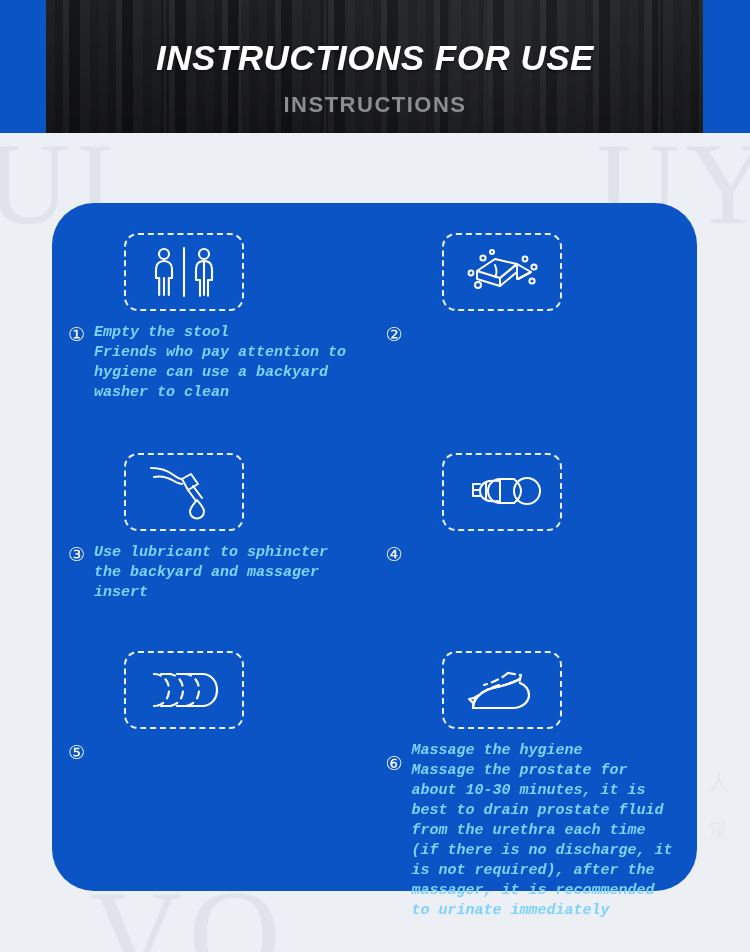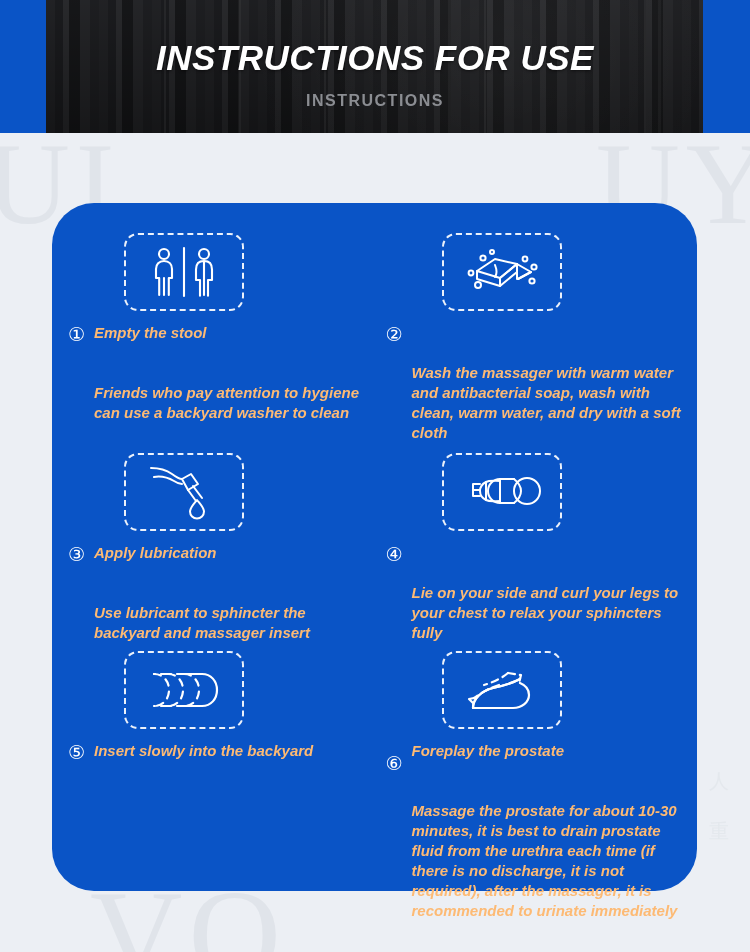--- a/index.html
+++ b/index.html
@@ -102,21 +102,21 @@
     text-shadow: 0 1px 3px rgba(0,0,0,.5);
   }
   .header-subtitle {
     position: absolute;
     left: 0;
     right: 0;
     top: 92px;
     text-align: center;
     font-family: "Liberation Sans", "DejaVu Sans", sans-serif;
     font-weight: 600;
-    font-size: 16px;
+    font-size: 22px;
     letter-spacing: 1.5px;
     color: #8b8d92;
     z-index: 3;
   }
 
   
   .panel {
     position: absolute;
     left: 52px;
     top: 203px;
@@ -164,29 +164,29 @@
     width: 26px;
     font-family: "DejaVu Sans", sans-serif;
     font-size: 19px;
     line-height: 21px;
     color: #ffffff;
     text-align: left;
     padding-top: 1px;
   }
   .step-text {
     flex: 1 1 auto;
-    font-family: Liberation Sans, sans-serif;
+    font-family: Liberation Mono, monospace;
     font-style: italic;
     font-weight: 700;
     font-size: 15px;
     line-height: 20px;
-    color: #fdba74;
+    color: #7dd3fc;
   }
   .step-title { display: block; }
-  .step-body  { display: block; margin-top: 40px; }
+  .step-body  { display: block; }
 
   
   .cell.item6 .step-num { padding-top: 12px; }
 </style>
 </head>
 <body>
 
 <div class="watermark-layer">
   <div class="wm wm-a">UI</div>
   <div class="wm wm-b">UY</div>
@@ -241,42 +241,40 @@
             <circle cx="17" cy="40" r="3"></circle>
             <circle cx="64" cy="14" r="2.4"></circle>
             <circle cx="73" cy="22" r="2.6"></circle>
             <circle cx="71" cy="36" r="2.6"></circle>
           </svg>
         </span>
       </div>
       <div class="step">
         <div class="step-num">②</div>
         <div class="step-text">
-          <span class="step-body">Wash the massager with warm water and antibacterial soap, wash with clean, warm water, and dry with a soft cloth</span>
         </div>
       </div>
     </div>
 
     <div class="cell row2 item3">
       <div class="icon-box">
         <span>
           <svg width="78" height="56" viewBox="0 0 78 56" fill="none" stroke="#fff" stroke-width="2" stroke-linecap="round" stroke-linejoin="round">
             <path d="M6 4c6 0 14 1 21 6 4 3 7 5 10 5"></path>
             <path d="M9 13c6-1 13 0 20 4 3 2 6 3 8 3"></path>
             <path d="M37 15l9-5 7 10-10 6z"></path>
             <path d="M43 26l8 11"></path>
             <path d="M48 22l9 12"></path>
             <path d="M52 36c-4 5-7 8-7 11.5a7 7 0 1 0 14 0c0-3.5-3-6.5-7-11.5z"></path>
           </svg>
         </span>
       </div>
       <div class="step">
         <div class="step-num">③</div>
         <div class="step-text">
-          <span class="step-title">Apply lubrication</span>
           <span class="step-body">Use lubricant to sphincter the backyard and massager insert</span>
         </div>
       </div>
     </div>
 
     <div class="cell row2 item4">
       <div class="icon-box">
         <span>
           <svg width="86" height="44" viewBox="0 0 86 44" fill="none" stroke="#fff" stroke-width="2" stroke-linecap="round" stroke-linejoin="round">
             <circle cx="68" cy="21" r="13"></circle>
@@ -286,21 +284,20 @@
             <path d="M27 12v18"></path>
             <path d="M21 14h-7v12h7"></path>
             <path d="M14 20h7"></path>
             <path d="M55 9c5 4 7 8 7 12s-2 8-7 12"></path>
           </svg>
         </span>
       </div>
       <div class="step">
         <div class="step-num">④</div>
         <div class="step-text">
-          <span class="step-body">Lie on your side and curl your legs to your chest to relax your sphincters fully</span>
         </div>
       </div>
     </div>
 
     <div class="cell row3 item5">
       <div class="icon-box">
         <span>
           <svg width="88" height="44" viewBox="0 0 88 44" fill="none" stroke="#fff" stroke-width="2.2" stroke-linecap="round" stroke-linejoin="round">
             <path d="M62 6c9 0 15 7 15 16s-6 16-15 16"></path>
             <path d="M62 6H44" stroke-dasharray="0 0"></path>
@@ -311,21 +308,20 @@
             <path d="M28 6c9 0 15 7 15 16s-6 16-15 16" stroke-dasharray="7 6"></path>
             <path d="M28 6H14" stroke-dasharray="7 6"></path>
             <path d="M28 38H14" stroke-dasharray="7 6"></path>
             <path d="M14 6c9 0 15 7 15 16s-6 16-15 16" stroke-dasharray="7 6"></path>
           </svg>
         </span>
       </div>
       <div class="step">
         <div class="step-num">⑤</div>
         <div class="step-text">
-          <span class="step-title">Insert slowly into the backyard</span>
         </div>
       </div>
     </div>
 
     <div class="cell row3 item6">
       <div class="icon-box">
         <span>
           <svg width="86" height="48" viewBox="0 0 86 48" fill="none" stroke="#fff" stroke-width="2.2" stroke-linecap="round" stroke-linejoin="round">
             <path d="M14 42h40c9 0 16-6 16-13 0-6-4-10-9-12"></path>
             <path d="M14 42c0-9 8-17 20-20 9-2 18-4 27-9"></path>
@@ -333,20 +329,20 @@
             <path d="M40 19c-10 3-18 8-25 13" stroke-dasharray="7 5"></path>
             <path d="M49 7c-6 5-14 9-24 12" stroke-dasharray="7 5"></path>
             <path d="M49 7l13 2-2 8" stroke-dasharray="7 5"></path>
             <path d="M15 32l-5 1 4 4"></path>
           </svg>
         </span>
       </div>
       <div class="step">
         <div class="step-num">⑥</div>
         <div class="step-text">
-          <span class="step-title">Foreplay the prostate</span>
+          <span class="step-title">Massage the hygiene</span>
           <span class="step-body">Massage the prostate for about 10-30 minutes, it is best to drain prostate fluid from the urethra each time (if there is no discharge, it is not required), after the massager, it is recommended to urinate immediately</span>
         </div>
       </div>
     </div>
 
   </div>
 </div>
 
 </body></html>

